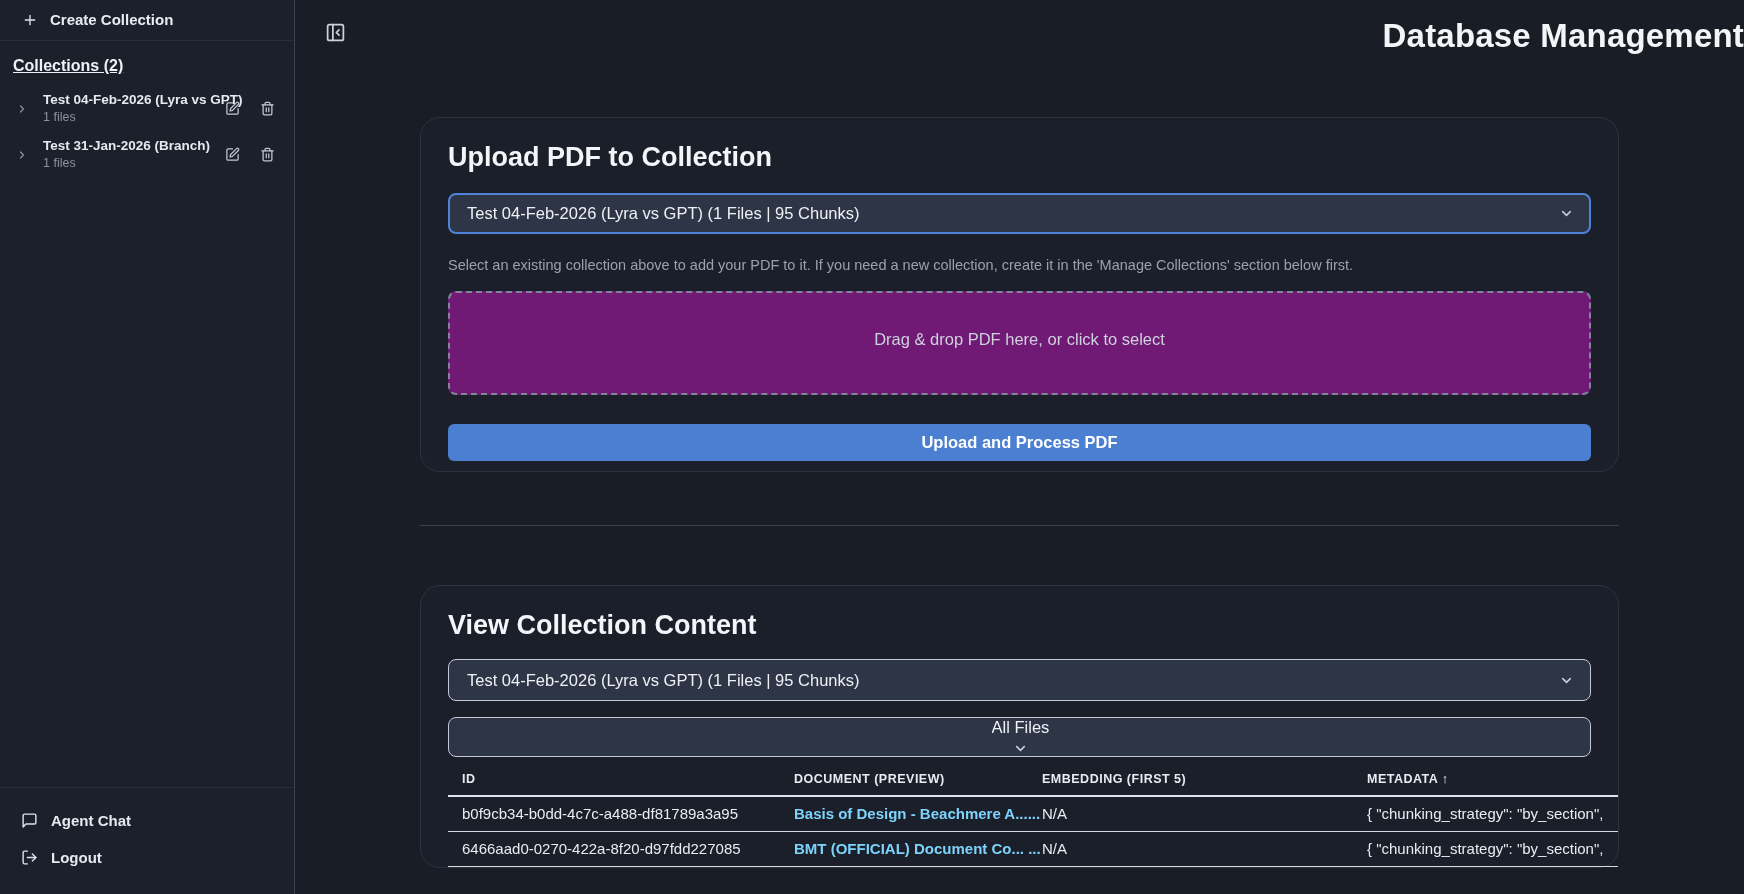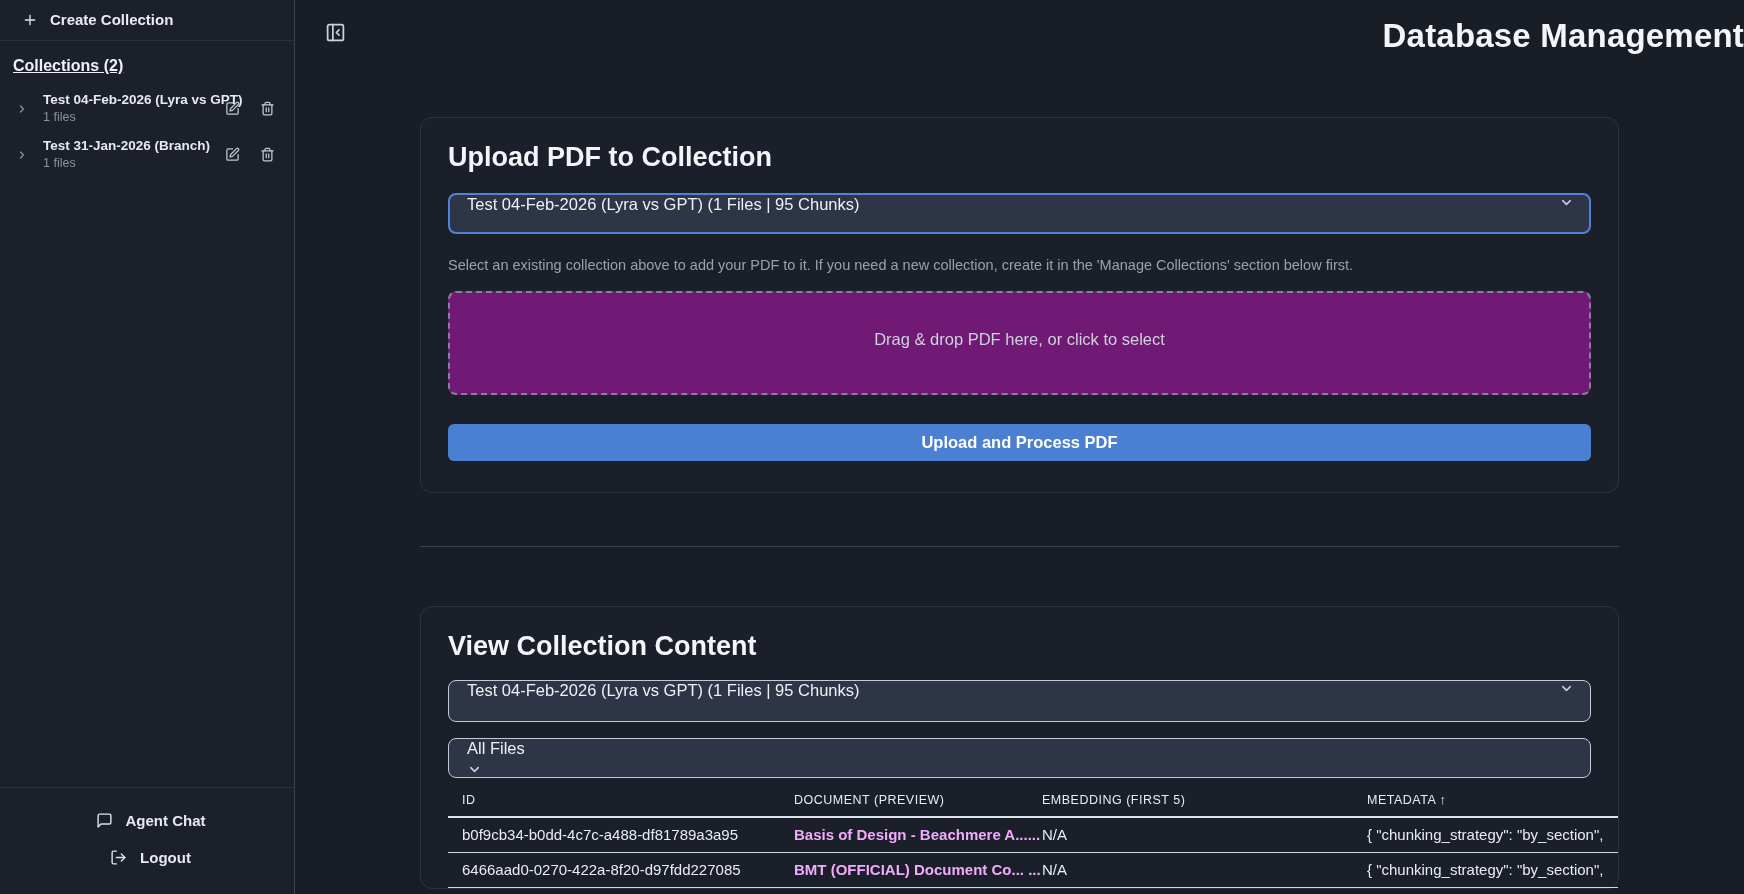--- a/index.html
+++ b/index.html
@@ -41,49 +41,48 @@
   .col-sub { font-size: 12.5px; color: #8a92a0; margin-top: 3px; }
   .icon-btn { display: flex; align-items: center; padding: 3px; cursor: pointer; color: #c2c7d1; }
   .icon-btn + .icon-btn { margin-left: 8px; }
   .sidebar-spacer { flex: 1; }
   .sidebar-bottom { border-top: 1px solid #2a2f3a; padding: 14px 0 18px 0; }
   .sidebar-bottom-item {
     display: flex; align-items: center; gap: 13px;
     padding: 10px 14px 10px 21px;
     font-size: 15px; font-weight: 700; color: #e6e9ef;
     cursor: pointer;
-    justify-content: center;
   }
   .sidebar-bottom-item svg { stroke: #dde1e8; }
   
   .main { flex: 1; position: relative; height: 894px; overflow: hidden; background: #191d26; }
   .collapse-btn {
     position: absolute; left: 27px; top: 19px;
     width: 26px; height: 26px; display: flex; align-items: center; justify-content: center;
     color: #ccd1da; cursor: pointer;
   }
   .page-title {
     text-align: right; margin-top: 17px;
     font-size: 33px; font-weight: 800; color: #f3f5f8;
     letter-spacing: 0.2px;
   }
   .card {
     width: 1199px; margin: 0 auto;
     background: #1b1f29;
     border: 1px solid #2c3340;
-    border-radius: 12px;
-    padding: 24px 27px 31px 27px;
+    border-radius: 20px;
+    padding: 24px 27px 10px 27px;
   }
   .card-upload { margin-top: 62px; }
   .card-heading { font-size: 27px; font-weight: 800; color: #f3f5f8; }
   .select {
     height: 41px; border-radius: 8px;
     background: #2e3547;
     border: 1px solid #c4cad5;
-    display: flex; align-items: flex-start;
+    display: flex; align-items: center;
     padding: 0 16px 0 18px;
     font-size: 16.5px; color: #eef0f4;
     cursor: pointer;
   }
   .select .select-value { flex: 1; white-space: nowrap; overflow: hidden; }
   .select .sel-chev { color: #c9ced8; display: flex; align-items: center; }
   .select-focus { border: 2px solid #4f83d8; padding: 0 15px 0 17px; }
   .upload-select { margin-top: 20px; }
   .helper-text { margin-top: 23px; font-size: 14.5px; color: #99a1ae; }
   .dropzone {
@@ -108,34 +107,34 @@
   .card-view { margin-top: 59px; padding-bottom: 0; }
   .view-select-1 { margin-top: 18px; height: 42px; }
   .view-select-2 { margin-top: 16px; height: 40px; flex-direction: column; }
   
   .table-wrap { margin: 15px -27px 0 0; overflow: hidden; }
   table.data-table { width: 100%; border-collapse: collapse; table-layout: fixed; }
   .data-table col.c-id  { width: 346px; }
   .data-table col.c-doc { width: 248px; }
   .data-table col.c-emb { width: 325px; }
   .data-table th {
-    text-align: left; font-size: 12.5px; font-weight: 400;
+    text-align: left; font-size: 12.5px; font-weight: 700;
     letter-spacing: 0.5px; color: #e8ebf0;
     padding: 0 6px 9px 0; cursor: pointer;
     border-bottom: 2px solid #dde1e9;
     white-space: nowrap;
   }
   .data-table th:first-child, .data-table td:first-child { padding-left: 14px; }
   .data-table td {
     height: 35px; font-size: 15px; color: #e9ecf1;
     padding: 0 6px 0 0;
     border-bottom: 1.5px solid #d3d8e1;
     white-space: nowrap; overflow: hidden;
   }
-  .doc-link { color: #f0abfc; font-weight: 700; cursor: pointer; text-decoration: none; }
+  .doc-link { color: #7dd3fc; font-weight: 700; cursor: pointer; text-decoration: none; }
   svg { display: block; }
 </style>
 </head>
 <body>
 
 <aside class="sidebar">
   <div class="create-collection">
     <span>
       <svg width="16" height="16" viewBox="0 0 24 24" fill="none" stroke-width="2" stroke-linecap="round">
           <path d="M12 5v14M5 12h14"></path>

